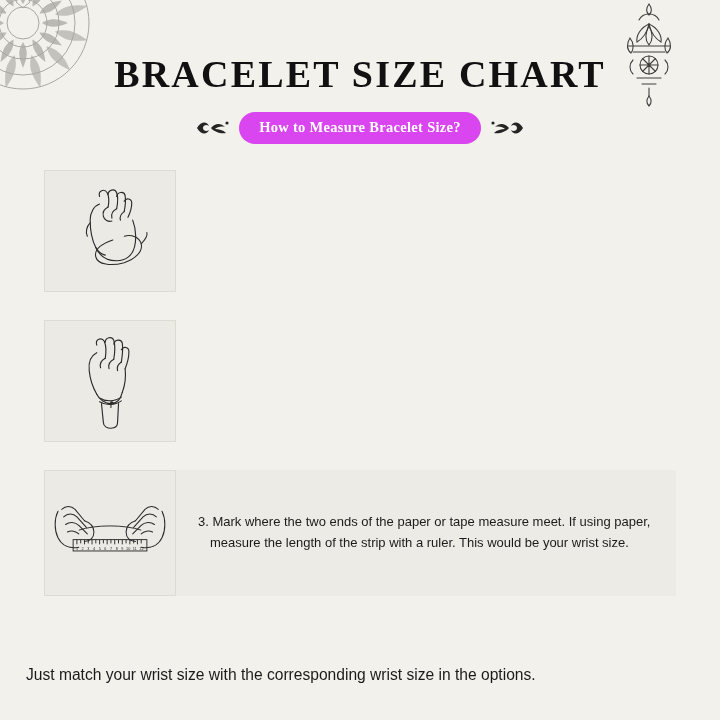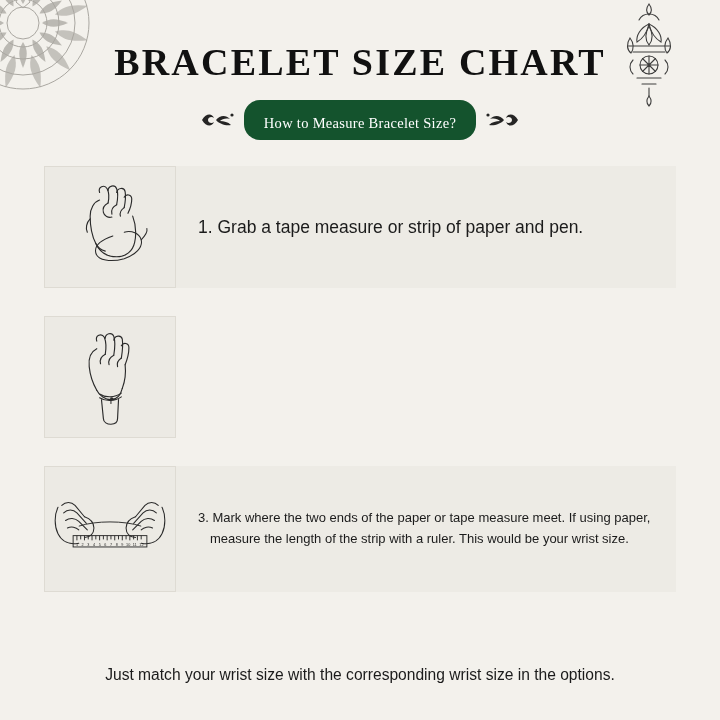--- a/index.html
+++ b/index.html
@@ -40,44 +40,44 @@
   .header {
     padding-top: 42px;
     text-align: center;
   }
   .chart-title {
     font-family: "Liberation Serif", serif;
     font-size: 38px;
     font-weight: bold;
     letter-spacing: 2.2px;
     color: #111111;
-    margin: 0;
+    margin: 12px;
     line-height: 1.1;
   }
   .subtitle-row {
     display: flex;
     align-items: center;
     justify-content: center;
     gap: 10px;
     margin-top: 16px;
   }
   .flourish {
     width: 34px;
     height: 22px;
     flex: none;
     opacity: 0.92;
   }
   .subtitle-pill {
-    background: #14532d;
+    background: #d946ef;
     color: #ffffff;
     font-family: "Liberation Serif", serif;
-    font-weight: normal;
+    font-weight: bold;
     font-size: 14.5px;
     letter-spacing: 0.3px;
-    padding: 15px 20px 8px;
+    padding: 7px 20px 8px;
     border-radius: 16px;
     white-space: nowrap;
   }
 
   
   .steps {
     margin-top: 26px;
     padding: 0 44px;
   }
   .step {
@@ -118,21 +118,21 @@
     font-size: 13px;
     line-height: 1.6;
   }
 
   
   .footer {
     position: absolute;
     left: 0;
     right: 0;
     bottom: 36px;
-    text-align: center;
+    text-align: left;
     font-size: 15.6px;
     color: #1b1b1b;
     padding: 0 26px;
   }
 </style>
 </head>
 <body>
 
 <svg class="mandala-corner" viewBox="0 0 150 150">
   <g fill="none" stroke="#6d6a63" stroke-width="1">
@@ -236,23 +236,20 @@
           <path d="M70 32 C67 34 65 37 66 41"></path>
           <path d="M40 70 C42 74 46 77 50 78"></path>
           <path d="M34 44 C30 48 29 54 31 58"></path>
         </g>
         <g fill="none" stroke="#2a2a2a" stroke-width="1.1" stroke-linecap="round">
           <path d="M58 62 C46 66 38 72 40 80 C42 88 56 90 70 86 C82 82 90 74 88 66 C86 59 78 56 70 58"></path>
           <path d="M88 66 C92 62 95 58 94 54"></path>
         </g>
       </svg>
     </div>
-    <div class="step-text-wrap">
-      <div class="step-text">1. Grab a tape measure or strip of paper and pen.</div>
-    </div>
   </div>
 
   <div class="step step-2">
     <div class="step-figure">
       <svg viewBox="0 0 110 112" width="104" height="106">
         <g fill="none" stroke="#2a2a2a" stroke-width="1.2" stroke-linecap="round" stroke-linejoin="round">
           <path d="M41 18 C39 12 46 9 49 14 C51 19 51 26 50 32"></path>
           <path d="M50 15 C50 10 57 8 59 13 C61 19 60 27 59 33"></path>
           <path d="M59 17 C60 12 67 11 68 16 C69 23 68 30 67 36"></path>
           <path d="M67 23 C69 19 75 20 75 25 C75 32 73 38 71 43"></path>

